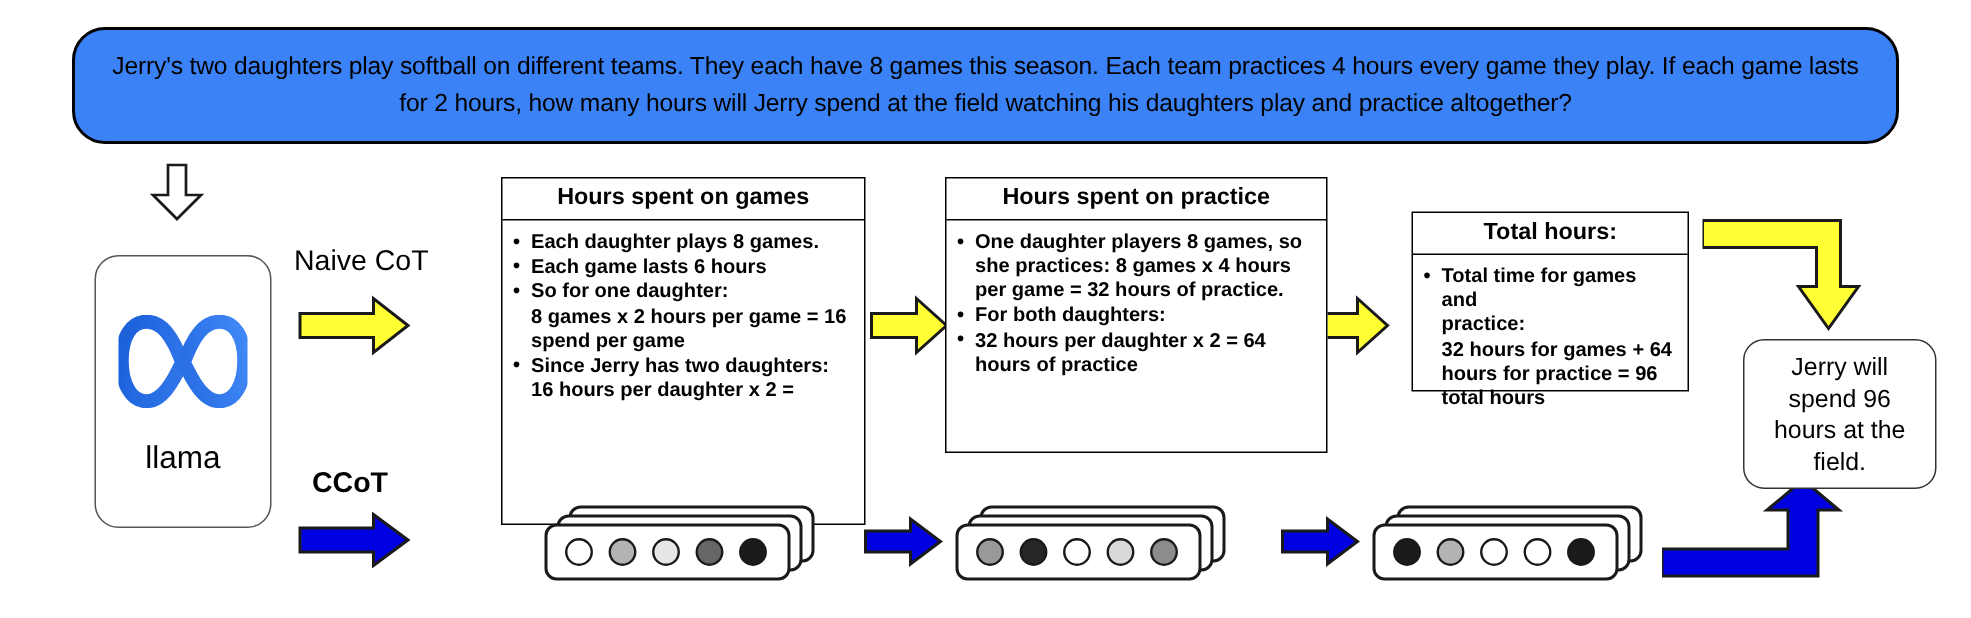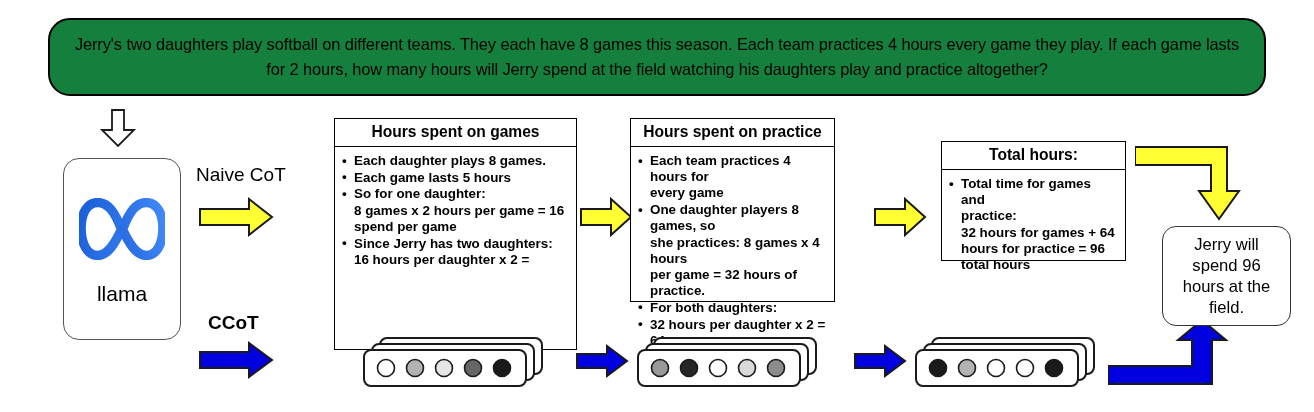--- a/index.html
+++ b/index.html
@@ -5,32 +5,32 @@
   html,body{margin:0;padding:0;background:#ffffff;}
   body{
     width:1314px;height:412px;position:relative;overflow:hidden;
     font-family:"Liberation Sans", sans-serif;color:#000;
   }
   .abs{position:absolute;}
 
   
   #question-box{
     left:48px;top:18px;width:1218px;height:78px;
-    border:2.2px solid #000;border-radius:22px;background:#15803d;
+    border:2.2px solid #000;border-radius:22px;background:#3b82f6;
     display:flex;align-items:center;justify-content:center;
     box-sizing:border-box;padding:4px 18px;
   }
   #question-text{
     font-size:16.4px;line-height:25px;text-align:center;
     letter-spacing:-0.1px;
   }
 
   
   #llama-box{
-    left:63px;top:158px;width:118px;height:182px;
+    left:63px;top:170px;width:118px;height:182px;
     border:1.6px solid #555;border-radius:16px;background:#fff;
     box-sizing:border-box;
     display:flex;flex-direction:column;align-items:center;justify-content:center;
   }
   #meta-logo{width:86px;height:62px;margin-top:6px;}
   #llama-label{font-size:21px;margin-top:22px;}
 
   
   #down-arrow-top{left:96px;top:108px;width:44px;height:40px;}
 
@@ -66,21 +66,21 @@
   .cot-body li{
     font-size:13.4px;line-height:16.2px;position:relative;
     padding-left:13px;margin-bottom:0.5px;font-weight:bold;
   }
   .cot-body li:before{
     content:"\2022";position:absolute;left:1px;top:-0.5px;font-size:13.4px;
   }
   .cot-body li .cont{display:block;padding-left:0;}
 
   #cot-box-games{left:334px;top:118px;width:243px;height:232px;}
-  #cot-box-practice{left:630px;top:118px;width:205px;height:184px;}
+  #cot-box-practice{left:630px;top:118px;width:255px;height:184px;}
   #cot-box-total{left:941px;top:141px;width:185px;height:120px;}
 
   
   #answer-box{
     left:1162px;top:226px;width:129px;height:100px;
     border:1.6px solid #333;border-radius:14px;background:#fff;
     box-sizing:border-box;
     display:flex;align-items:center;justify-content:center;
     text-align:center;font-size:16.6px;line-height:21px;padding:3px 15px;
   }
@@ -167,43 +167,39 @@
 </div>
 
 <div class="abs cot-box" id="cot-box-games">
   <div class="cot-title">Hours spent on games</div>
   <div class="cot-body">
     <ul>
       <li>
         <span>Each daughter plays 8 games.</span>
       </li>
       <li>
-        <span>Each game lasts 5 hours</span>
+        <span>Each game lasts 6 hours</span>
       </li>
       <li>
         <span>So for one daughter:</span>
         <span class="cont">8 games x 2 hours per game = 16</span>
         <span class="cont">spend per game</span>
       </li>
       <li>
         <span>Since Jerry has two daughters:</span>
         <span class="cont">16 hours per daughter x 2 =</span>
       </li>
     </ul>
   </div>
 </div>
 
 <div class="abs cot-box" id="cot-box-practice">
   <div class="cot-title">Hours spent on practice</div>
   <div class="cot-body">
     <ul>
-      <li>
-        <span>Each team practices 4 hours for</span>
-        <span class="cont">every game</span>
-      </li>
       <li>
         <span>One daughter players 8 games, so</span>
         <span class="cont">she practices: 8 games x 4 hours</span>
         <span class="cont">per game = 32 hours of practice.</span>
       </li>
       <li>
         <span>For both daughters:</span>
       </li>
       <li>
         <span>32 hours per daughter x 2 = 64</span>

